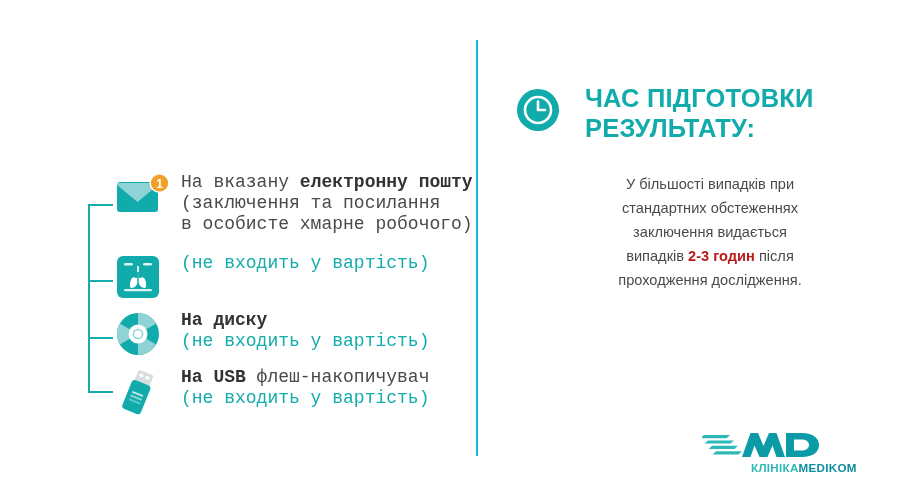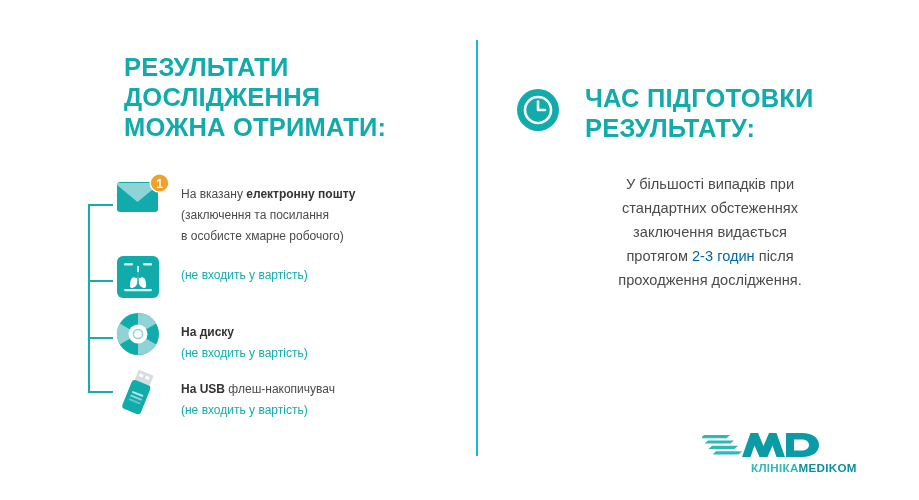--- a/index.html
+++ b/index.html
@@ -102,25 +102,26 @@
   .icon-box {
     position: absolute;
     left: 0;
     top: 0;
     width: 52px;
     height: 52px;
   }
   .item-text {
     position: absolute;
     left: 65px;
-    top: 12px;
+    top: 0;
     width: 285px;
-    font-size: 12px;
+    font-size: 18px;
     line-height: 21px;
     color: #4a4a4a;
+    font-family: Liberation Mono, monospace;
   }
   .item-text .b {
     font-weight: bold;
     color: #333333;
   }
   .note {
     color: #14acac;
     display: block;
   }
   .row-line { display: block; white-space: nowrap; }
@@ -160,21 +161,21 @@
   .heading-right .hl { display: block; white-space: nowrap; }
 
   .para {
     position: absolute;
     left: 44px;
     width: 380px;
     font-size: 14.6px;
     line-height: 24px;
     color: #4a4a4a;
   }
-  .para .b { font-weight: normal; color: #0369a1; }
+  .para .b { font-weight: bold; color: #b91c1c; }
   .para .pl { display: block; white-space: nowrap; text-align: center; }
   .para-1 { top: 172px; }
   .para-2 { top: 305px; }
 
   
   .logo {
     position: absolute;
     left: 702px;
     top: 431px;
     width: 120px;
@@ -197,25 +198,20 @@
 </style>
 </head>
 <body>
 
 <div class="canvas">
 
   <div class="divider"></div>
 
   <div class="left-col">
 
-    <div class="heading-left">
-      <span class="hl">РЕЗУЛЬТАТИ</span>
-      <span class="hl">ДОСЛІДЖЕННЯ</span>
-      <span class="hl">МОЖНА ОТРИМАТИ:</span>
-    </div>
 
     <div class="bracket">
       <div class="spine"></div>
       <div class="tick" style="top:0px;"></div>
       <div class="tick" style="top:76px;"></div>
       <div class="tick" style="top:133px;"></div>
       <div class="tick" style="top:187px;"></div>
     </div>
 
     <div class="list">
@@ -311,21 +307,21 @@
       <div class="heading-right">
         <span class="hl">ЧАС ПІДГОТОВКИ</span>
         <span class="hl">РЕЗУЛЬТАТУ:</span>
       </div>
     </div>
 
     <div class="para para-1">
       <span class="pl">У більшості випадків при</span>
       <span class="pl">стандартних обстеженнях</span>
       <span class="pl">заключення видається</span>
-      <span class="pl"><span>протягом </span><span class="b">2-3 годин</span><span> після</span></span>
+      <span class="pl"><span>випадків </span><span class="b">2-3 годин</span><span> після</span></span>
       <span class="pl">проходження дослідження.</span>
     </div>
 
 
   </div>
 
   <div class="logo">
     <div class="logo-mark">
       <svg width="120" height="30" viewBox="0 0 120 30">
         <g fill="#2fb8b8">

